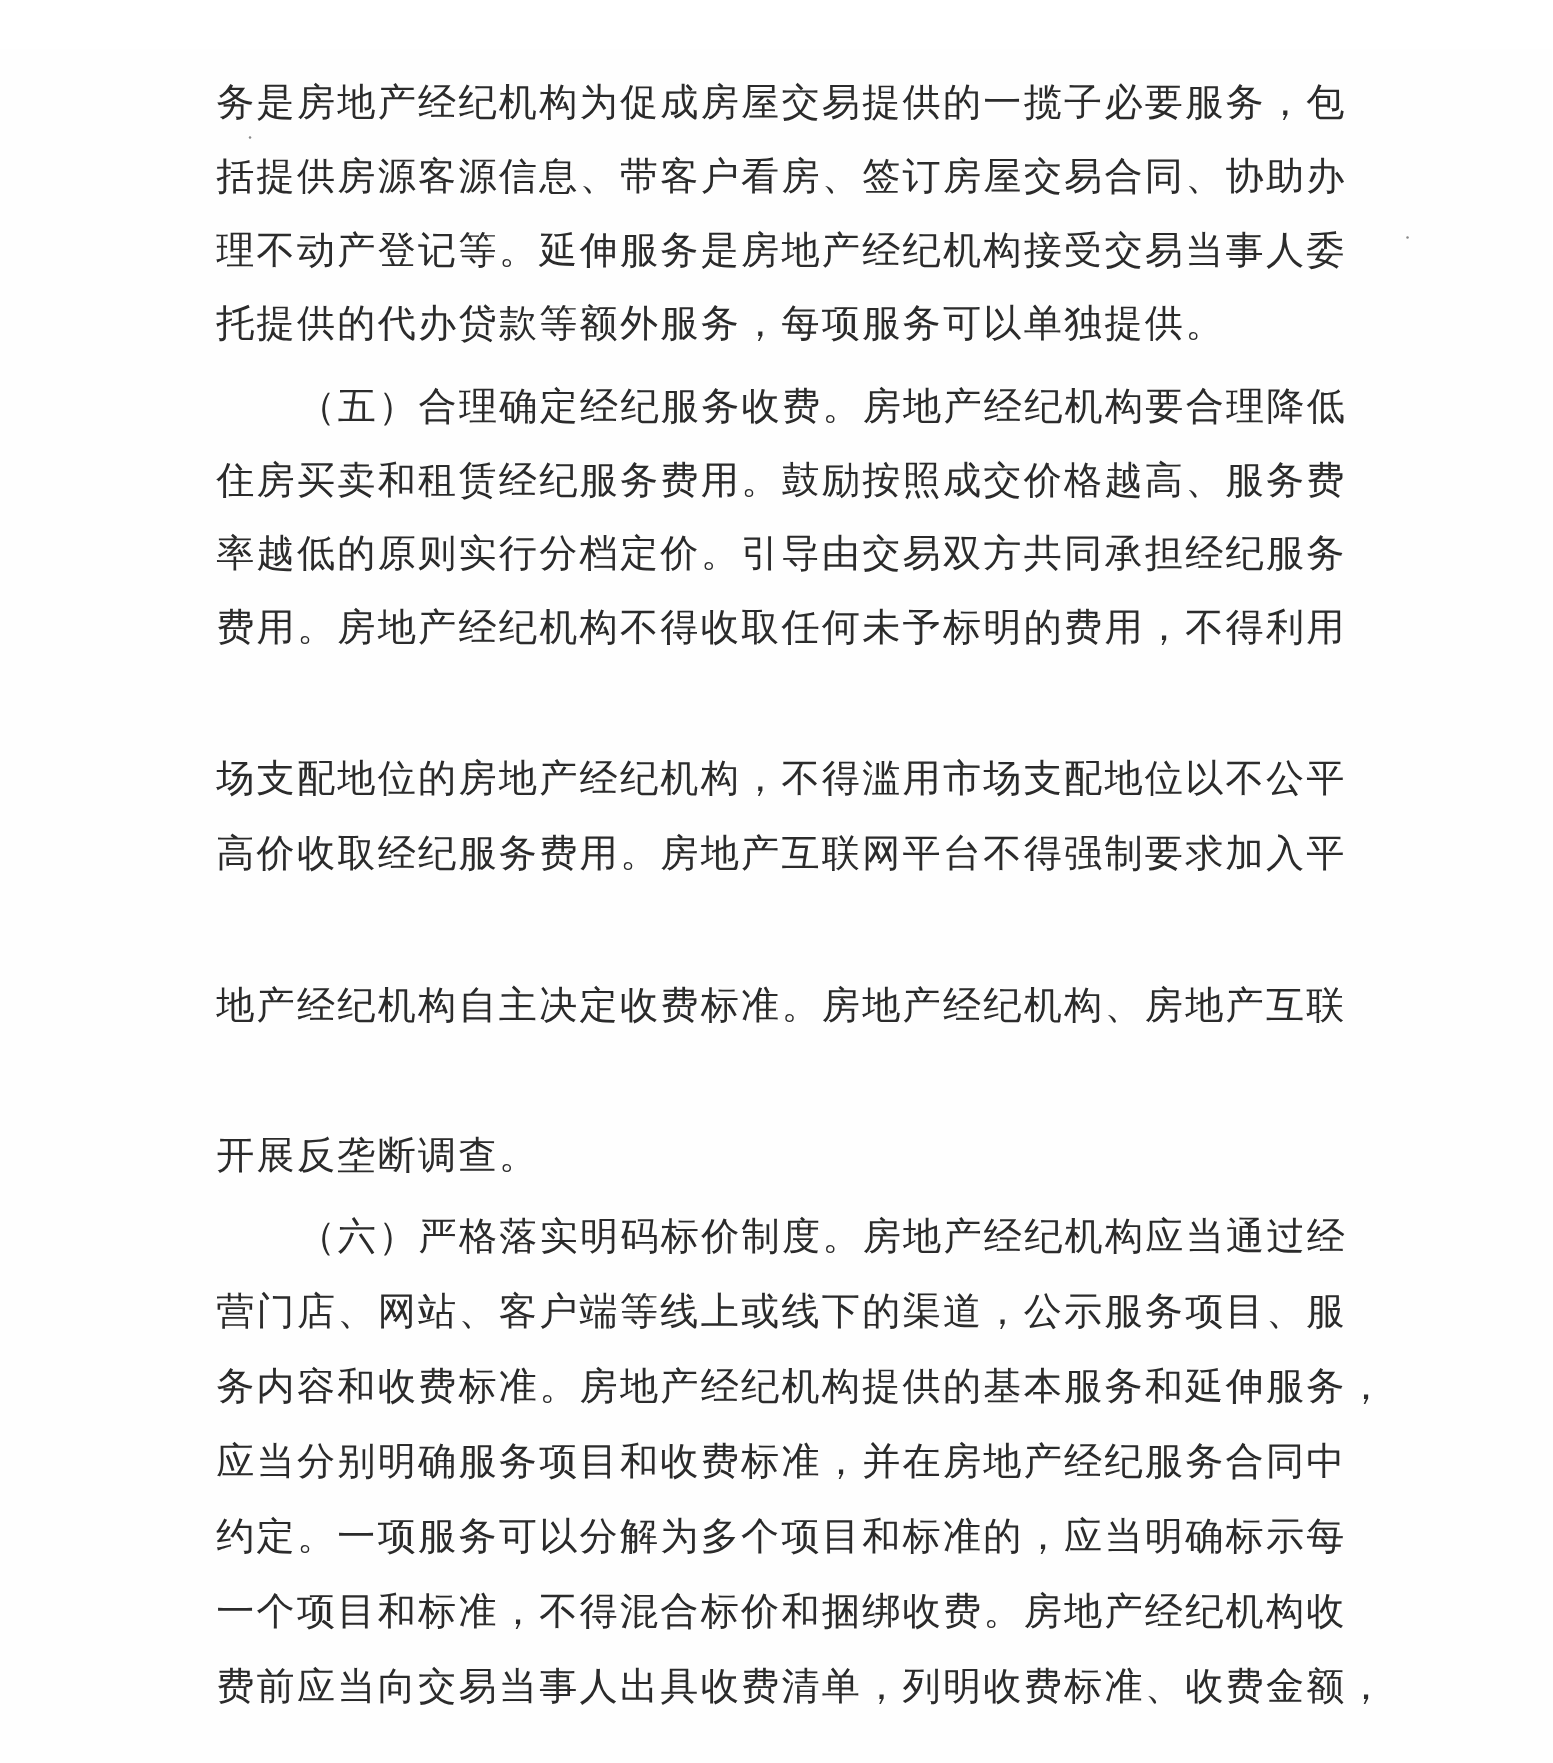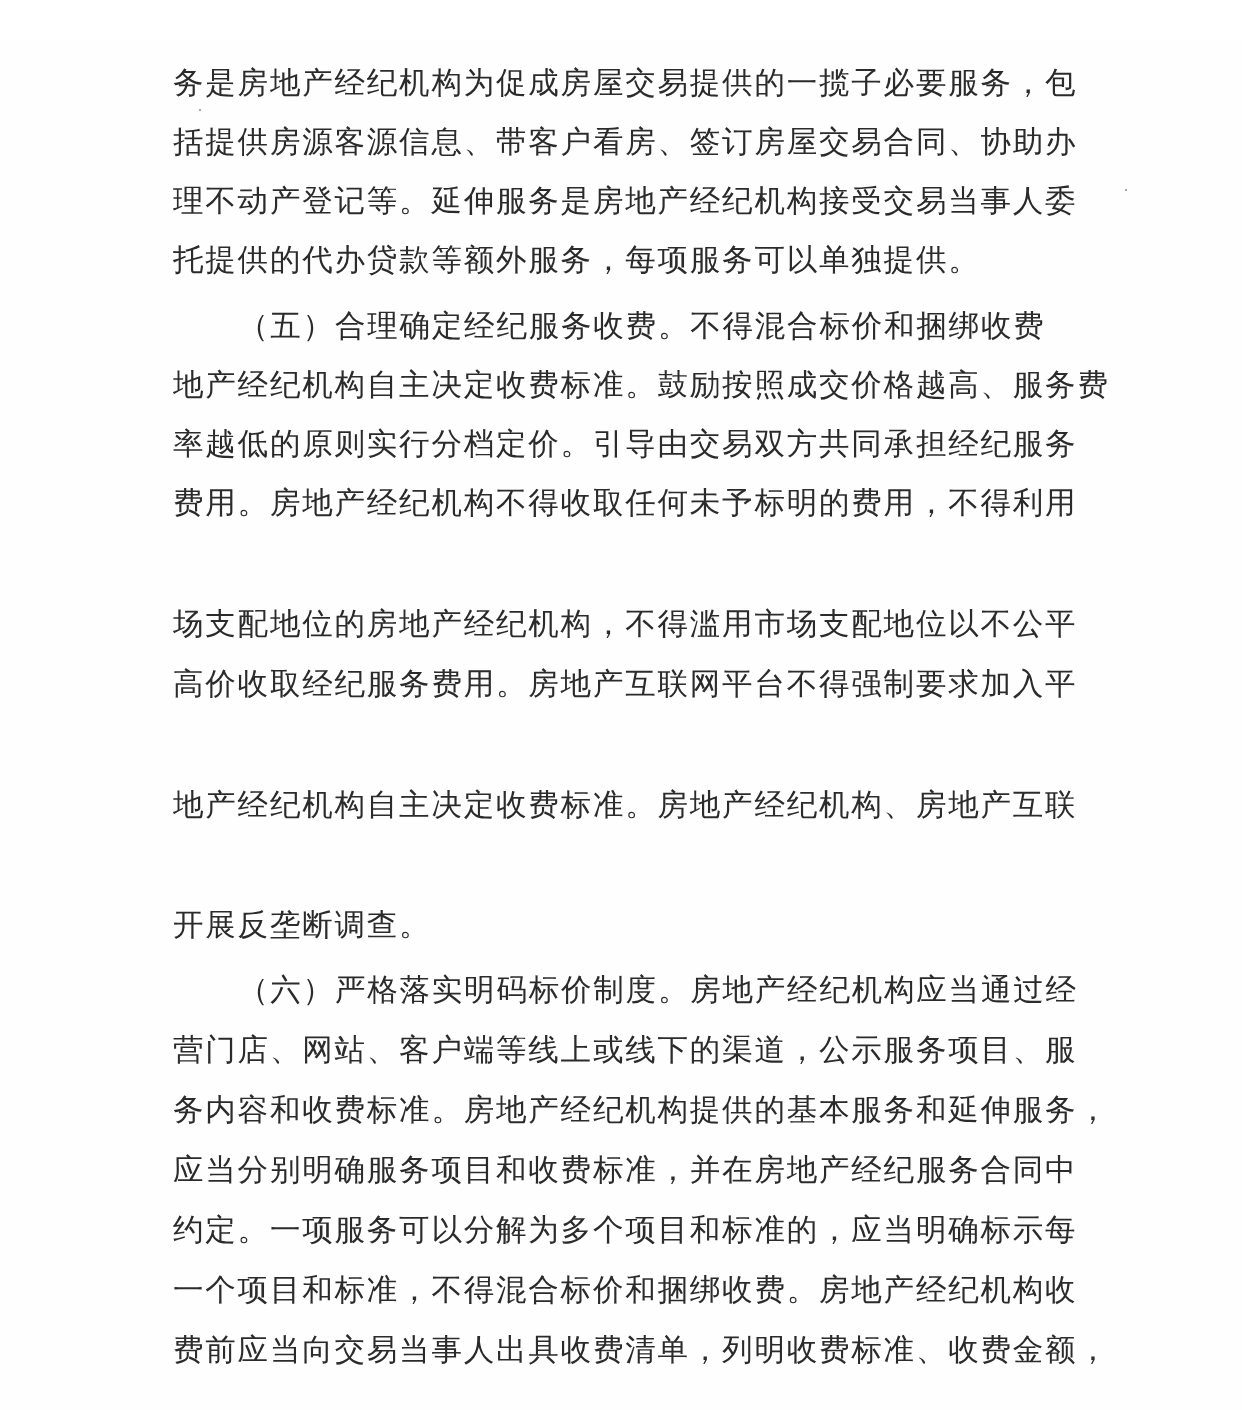--- a/index.html
+++ b/index.html
@@ -49,22 +49,22 @@
   </style>
 </head>
 <body>
 
 <div class="page">
   <div class="line" style="top:19px">务是房地产经纪机构为促成房屋交易提供的一揽子必要服务，包</div>
   <div class="line" style="top:78px">括提供房源客源信息、带客户看房、签订房屋交易合同、协助办</div>
   <div class="line" style="top:137px">理不动产登记等。延伸服务是房地产经纪机构接受交易当事人委</div>
   <div class="line" style="top:196px">托提供的代办贷款等额外服务，每项服务可以单独提供。</div>
 
-  <div class="line indent" style="top:262px">（五）合理确定经纪服务收费。不得混合标价和捆绑收费</div>
-  <div class="line" style="top:321px">地产经纪机构自主决定收费标准。鼓励按照成交价格越高、服务费</div>
+  <div class="line indent" style="top:262px">（五）合理确定经纪服务收费。房地产经纪机构要合理降低</div>
+  <div class="line" style="top:321px">住房买卖和租赁经纪服务费用。鼓励按照成交价格越高、服务费</div>
   <div class="line" style="top:439px">费用。房地产经纪机构不得收取任何未予标明的费用，不得利用</div>
   <div class="line" style="top:380px">率越低的原则实行分档定价。引导由交易双方共同承担经纪服务</div>
   <div class="line" style="top:560px">场支配地位的房地产经纪机构，不得滥用市场支配地位以不公平</div>
   <div class="line" style="top:620px">高价收取经纪服务费用。房地产互联网平台不得强制要求加入平</div>
   <div class="line" style="top:741px">地产经纪机构自主决定收费标准。房地产经纪机构、房地产互联</div>
   <div class="line" style="top:861px">开展反垄断调查。</div>
 
   <div class="line indent" style="top:926px">（六）严格落实明码标价制度。房地产经纪机构应当通过经</div>
   <div class="line" style="top:986px">营门店、网站、客户端等线上或线下的渠道，公示服务项目、服</div>
   <div class="line" style="top:1046px">务内容和收费标准。房地产经纪机构提供的基本服务和延伸服务，</div>

